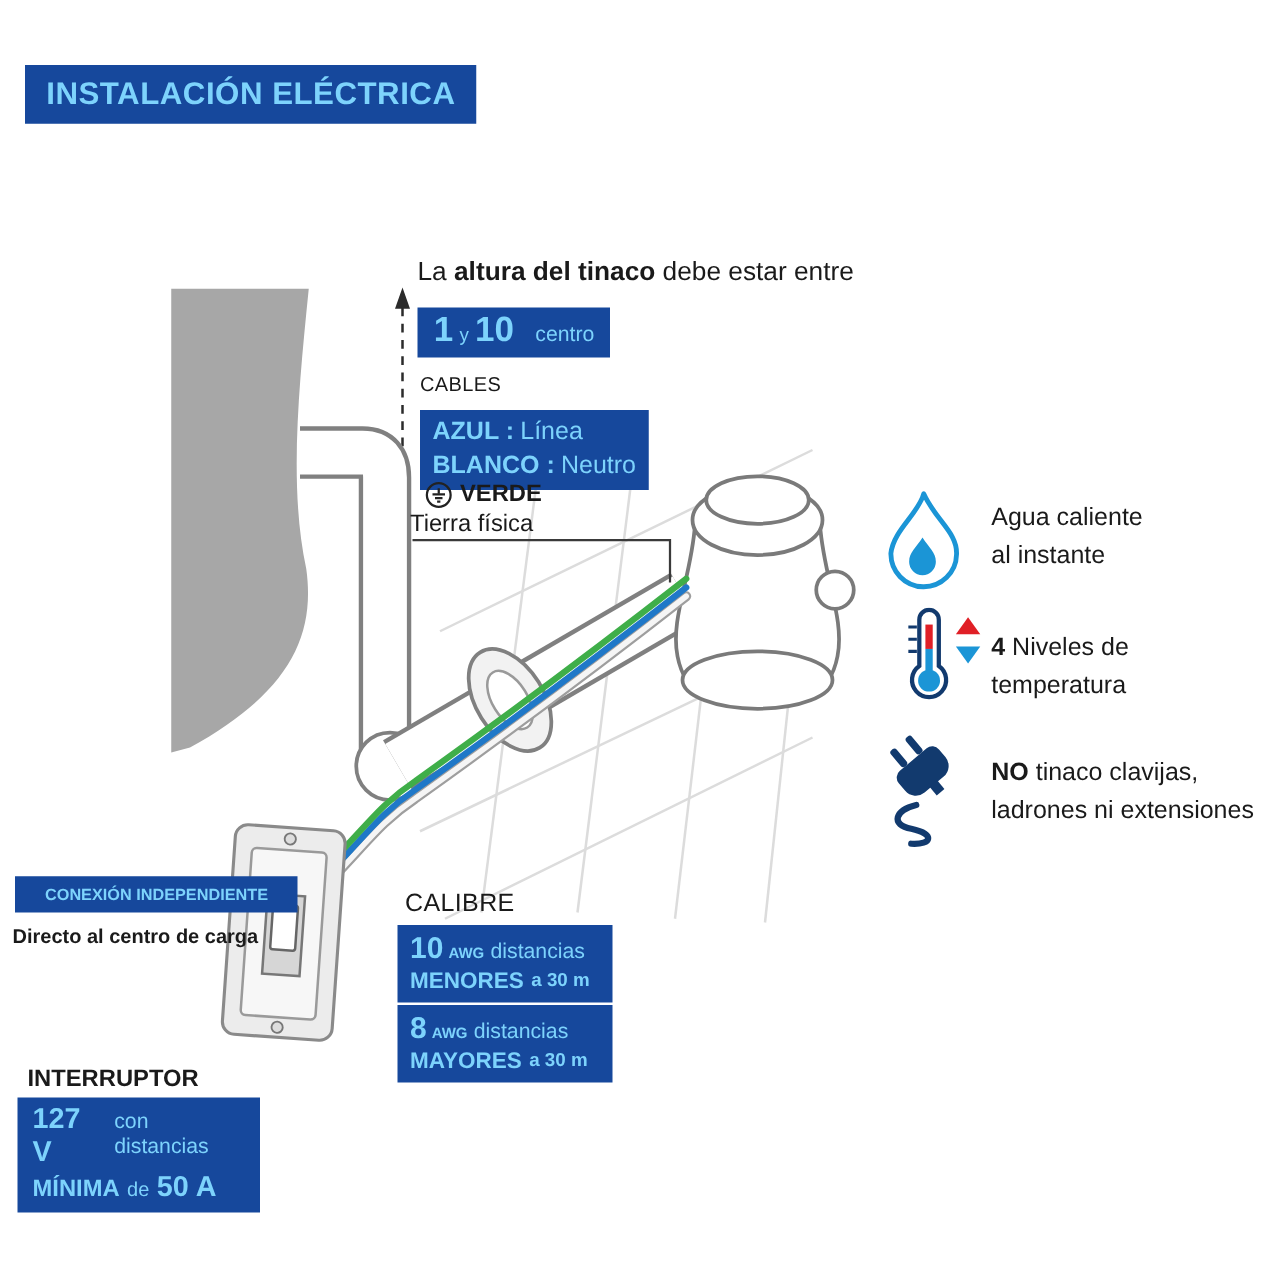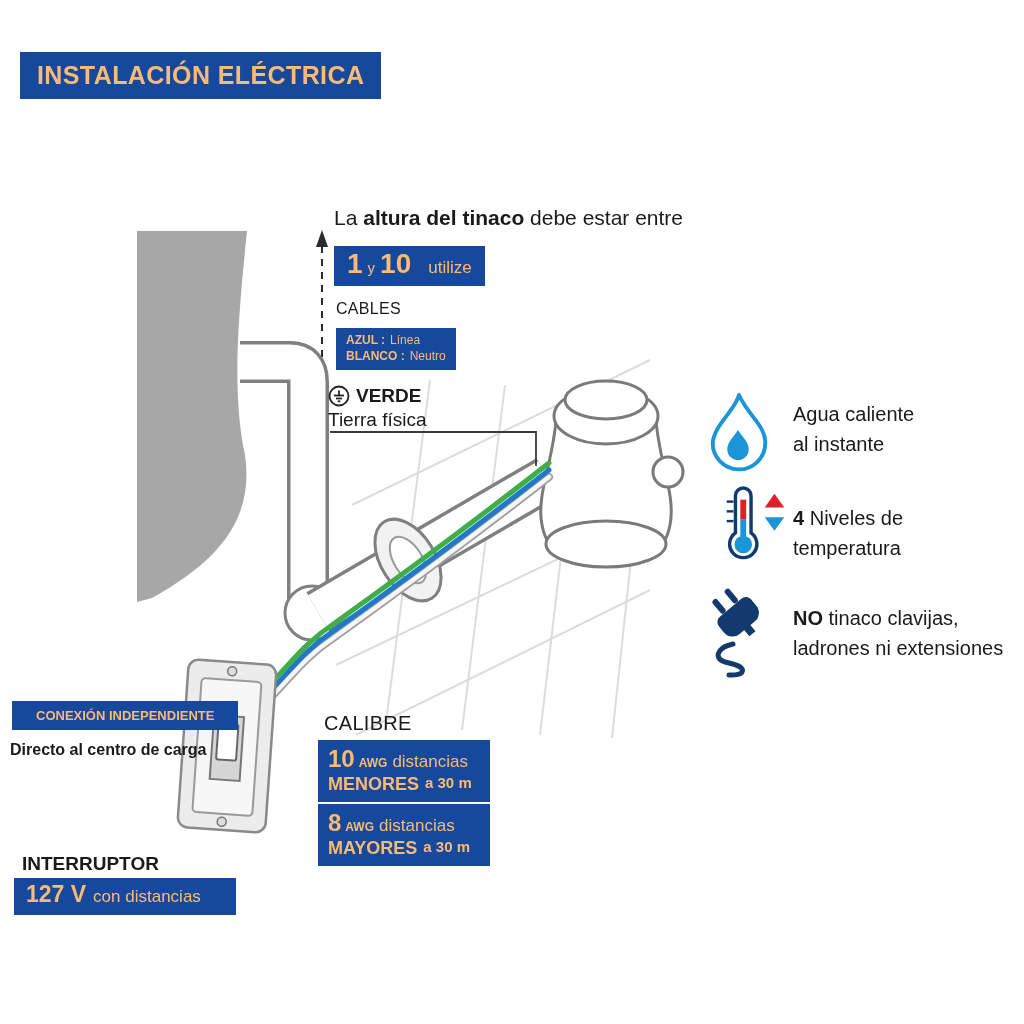--- a/index.html
+++ b/index.html
@@ -10,34 +10,34 @@
     --icon-navy:#123a6e;
     --alert-red:#e01f26;
   }
   *{box-sizing:border-box;}
   html,body{margin:0;padding:0;}
   body{
     width:1024px;height:1024px;position:relative;background:#ffffff;
     font-family:"Liberation Sans", sans-serif;color:#1a1a1a;overflow:hidden;
   }
   .abs{position:absolute;}
-  .bluebox{background:var(--primary-blue);color:#fdba74;}
+  .bluebox{background:var(--primary-blue);color:#7dd3fc;}
   
   .title{left:20px;top:52px;font-size:25px;font-weight:bold;padding:9px 17px;letter-spacing:.4px;}
   
   .height-note{left:334px;top:206px;font-size:21px;}
   .metros-box{left:334px;top:246px;padding:3px 13px 6px;display:flex;align-items:baseline;}
   .hn-num{font-size:28px;font-weight:bold;line-height:1.1;}
   .hn-conj{font-size:15px;margin:0 5px;}
   .hn-unit{font-size:17px;margin-left:17px;}
   
   .cables-heading{left:336px;top:300px;font-size:16px;letter-spacing:.3px;}
-  .cables-box{left:336px;top:328px;padding:4px 10px 6px;font-size:12px;line-height:1.35;}
+  .cables-box{left:336px;top:328px;padding:4px 10px 6px;font-size:20px;line-height:1.35;}
   .cables-box .val{margin-left:5px;}
-  .verde-row{left:328px;top:385px;display:flex;align-items:center;font-size:19px;}
+  .verde-row{left:340px;top:385px;display:flex;align-items:center;font-size:19px;}
   .verde-row b{margin-left:6px;}
   .tierra{left:328px;top:409px;font-size:19px;}
   
   .feat-text{font-size:20px;line-height:30px;width:236px;}
   .f1t{left:793px;top:399px;}
   .f2t{left:793px;top:503px;}
   .f3t{left:793px;top:603px;}
   .f1i{left:703px;top:390px;}
   .f2i{left:714px;top:486px;}
   .f3i{left:700px;top:586px;}
@@ -46,26 +46,26 @@
   .conn-note{left:10px;top:741px;font-size:16px;font-weight:bold;}
   
   .calibre-heading{left:324px;top:712px;font-size:20px;letter-spacing:.3px;}
   .calibre-box{width:172px;padding:5px 10px 7px;}
   .cb1{left:318px;top:740px;}
   .cb2{left:318px;top:804px;}
   .cal-line1{display:flex;align-items:baseline;}
   .cal-num{font-size:24px;font-weight:bold;}
   .cal-unit{font-size:12px;font-weight:bold;margin:0 5px 0 4px;}
   .cal-text{font-size:17px;text-align:right;}
-  .cal-line2{display:flex;align-items:flex-start;margin-top:1px;}
+  .cal-line2{display:flex;align-items:center;margin-top:1px;}
   .cal-line2 b{font-size:18px;}
   .cal-rest{font-size:15px;font-weight:bold;margin-left:6px;}
   
   .int-heading{left:22px;top:853px;font-size:19px;font-weight:bold;}
-  .int-box{left:14px;top:878px;padding:3px 12px 7px;width:222px;}
+  .int-box{left:14px;top:878px;padding:3px 12px 7px;width:194px;}
   .int-l1{display:flex;align-items:baseline;}
   .int-big{font-size:23px;font-weight:bold;}
   .int-reg{font-size:17px;margin-left:7px;}
   .int-l2{display:flex;align-items:baseline;margin-top:1px;}
   .int-l2 b{font-size:19px;}
   .int-mid{font-size:16px;margin:0 6px;}
   svg{display:block;}
 </style>
 </head>
 <body>
@@ -136,21 +136,21 @@
 </svg>
 
 <div class="abs bluebox title">INSTALACIÓN ELÉCTRICA</div>
 
 <div class="abs height-note"><span>La </span><b>altura del tinaco</b><span> debe estar entre</span></div>
 
 <div class="abs bluebox metros-box">
   <span class="hn-num">1</span>
     <span class="hn-conj">y</span>
     <span class="hn-num">10</span>
-    <span class="hn-unit">utilize</span>
+    <span class="hn-unit">centro</span>
 </div>
 
 <div class="abs cables-heading">CABLES</div>
 
 <div class="abs bluebox cables-box">
   <div><b>AZUL :</b><span class="val">Línea</span></div>
   <div><b>BLANCO :</b><span class="val">Neutro</span></div>
 </div>
 
 <div class="abs verde-row">
@@ -244,13 +244,18 @@
     </div>
 </div>
 
 <div class="abs int-heading">INTERRUPTOR</div>
 
 <div class="abs bluebox int-box">
   <div class="int-l1">
       <span class="int-big">127 V</span>
       <span class="int-reg">con distancias</span>
     </div>
+  <div class="int-l2">
+      <b>MÍNIMA</b>
+      <span class="int-mid">de</span>
+      <span class="int-big">50 A</span>
+    </div>
 </div>
 
 </body></html>

